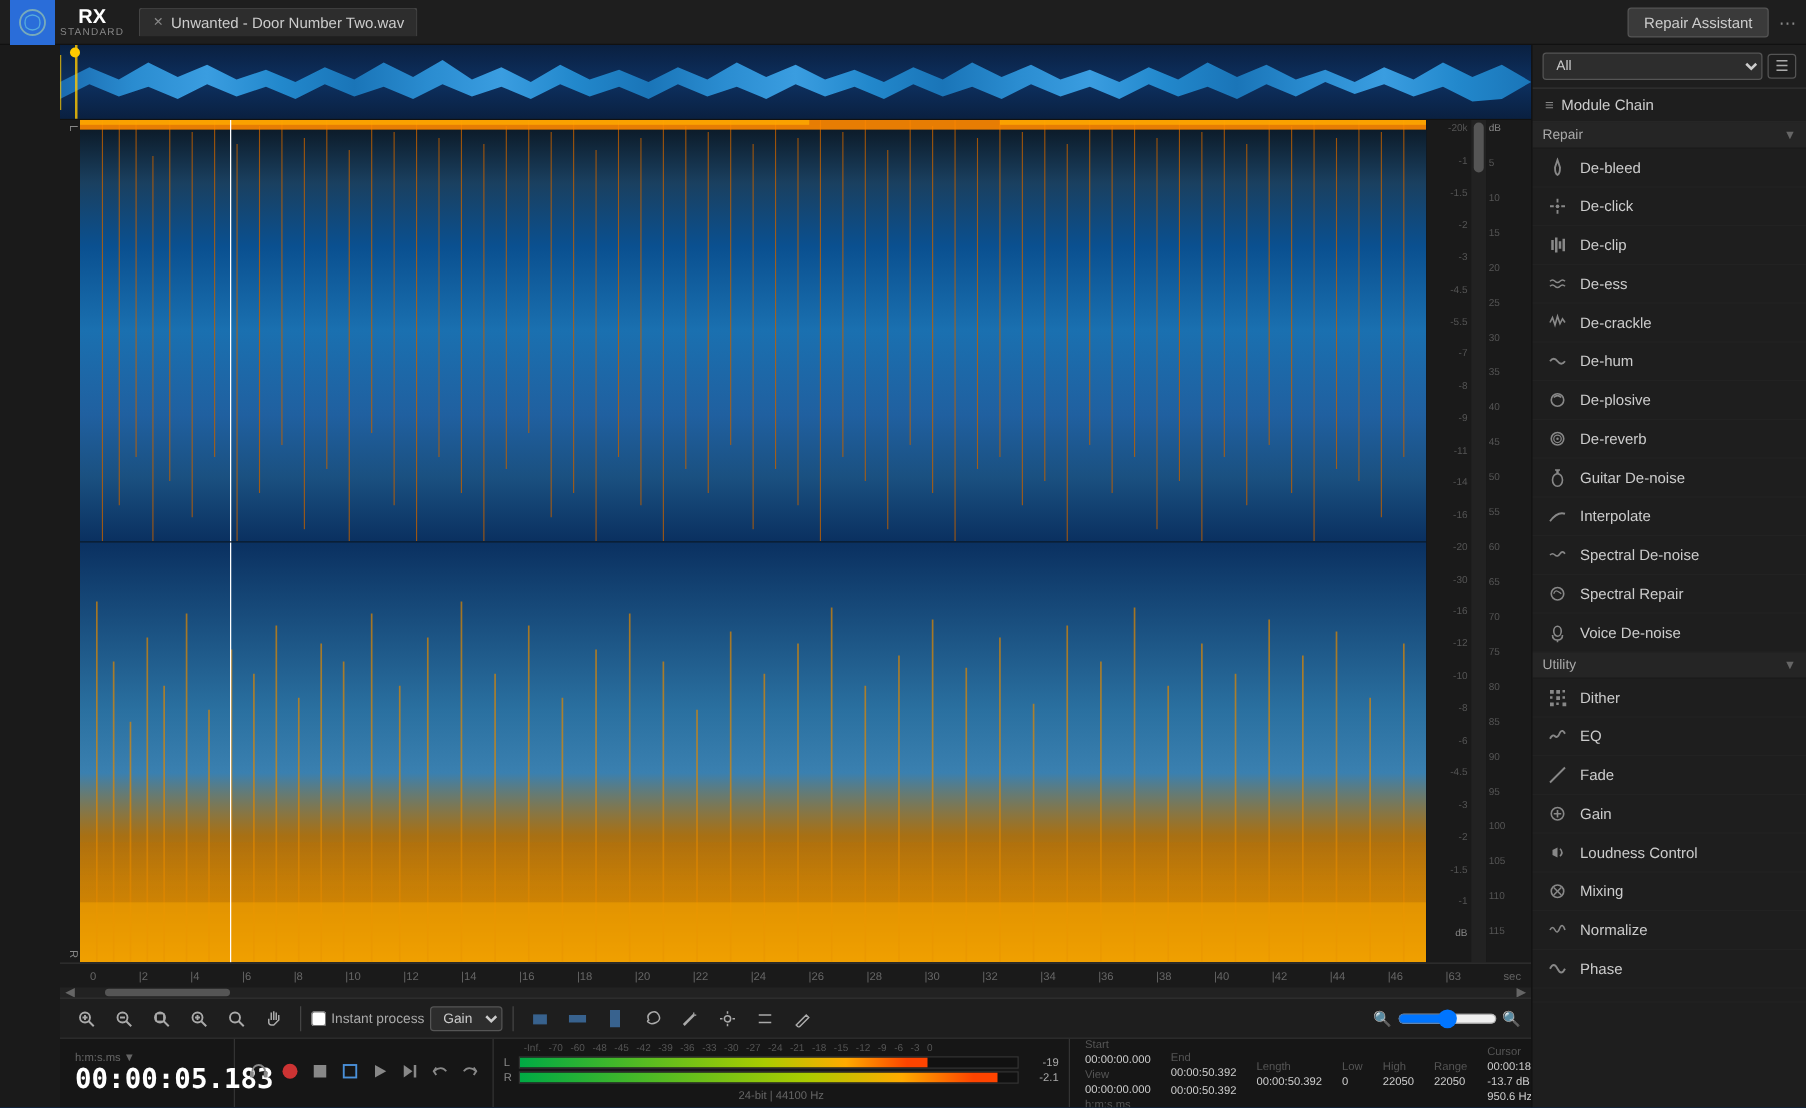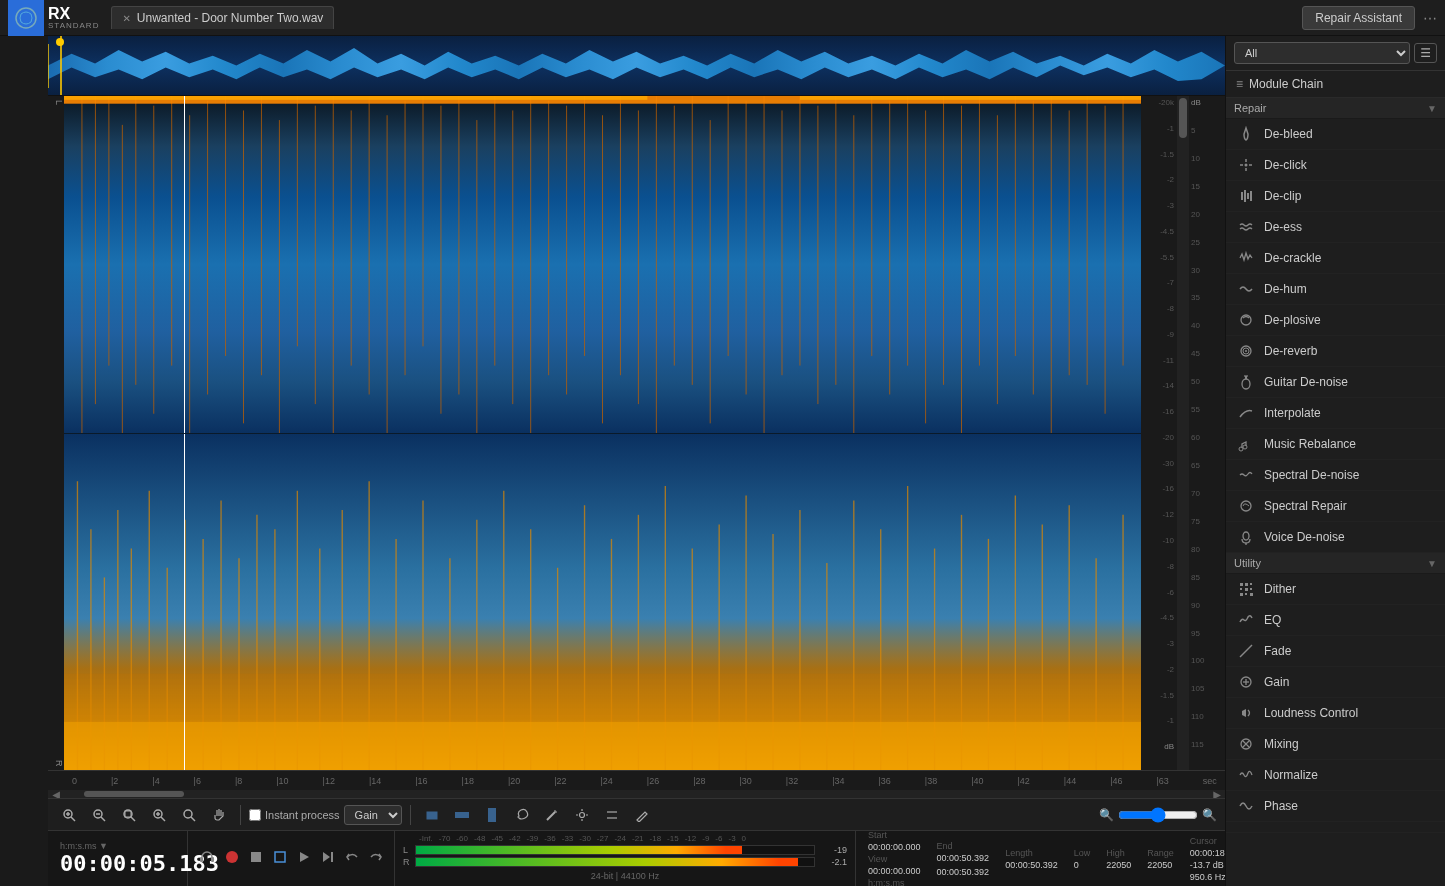--- a/index.html
+++ b/index.html
@@ -22,20 +22,21 @@
       background: #1e1e1e;
       height: 36px;
       padding: 0 8px;
       border-bottom: 1px solid #111;
       flex-shrink: 0;
     }
     .logo-area {
       display: flex;
       align-items: center;
       margin-right: 12px;
+      text-align: center;
     }
     .logo-box {
       width: 36px;
       height: 36px;
       background: #2a6dd9;
       display: flex;
       align-items: center;
       justify-content: center;
       font-weight: bold;
       font-size: 11px;
@@ -1188,30 +1189,20 @@
     <div class="menu-item">
       <div class="menu-item-icon">
         <svg width="16" height="16" viewBox="0 0 16 16">
             <path d="M2 12 Q8 4 14 6" fill="none" stroke="#888" stroke-width="1.5"></path>
           </svg>
       </div>
       <span class="menu-item-label">Interpolate</span>
     </div>
 
 
-    <div class="menu-item">
-      <div class="menu-item-icon">
-        <svg width="16" height="16" viewBox="0 0 16 16">
-            <path d="M4 12 L4 8 L8 6 L8 10" fill="none" stroke="#888" stroke-width="1.3"></path>
-            <circle cx="3" cy="13" r="2" fill="none" stroke="#888" stroke-width="1"></circle>
-            <circle cx="7" cy="11" r="2" fill="none" stroke="#888" stroke-width="1"></circle>
-          </svg>
-      </div>
-      <span class="menu-item-label">Music Rebalance</span>
-    </div>
 
     <div class="menu-item">
       <div class="menu-item-icon">
         <svg width="16" height="16" viewBox="0 0 16 16">
             <path d="M2 8 Q4 6 6 8 Q8 10 10 7 Q12 4 14 7" fill="none" stroke="#888" stroke-width="1.3"></path>
           </svg>
       </div>
       <span class="menu-item-label">Spectral De-noise</span>
     </div>
 

